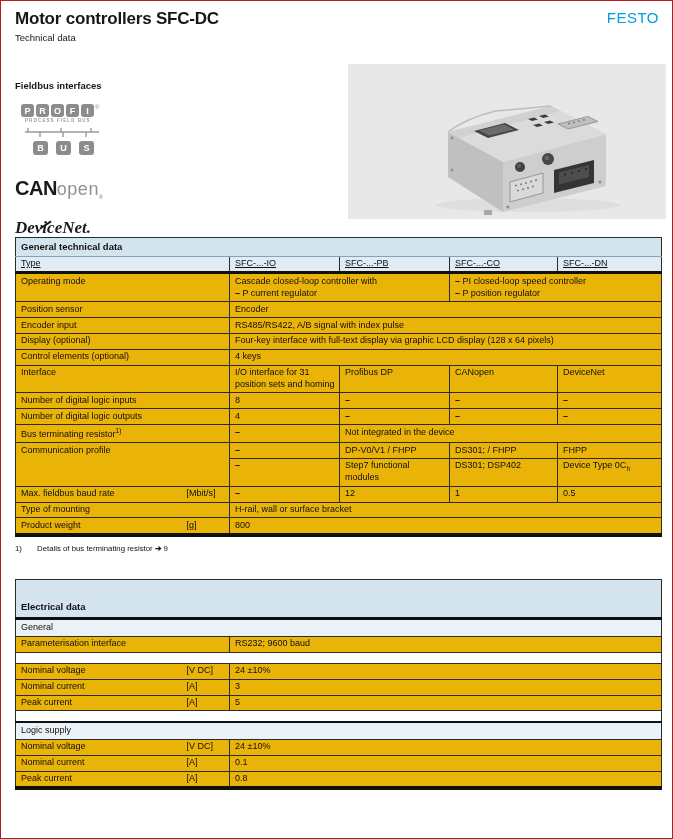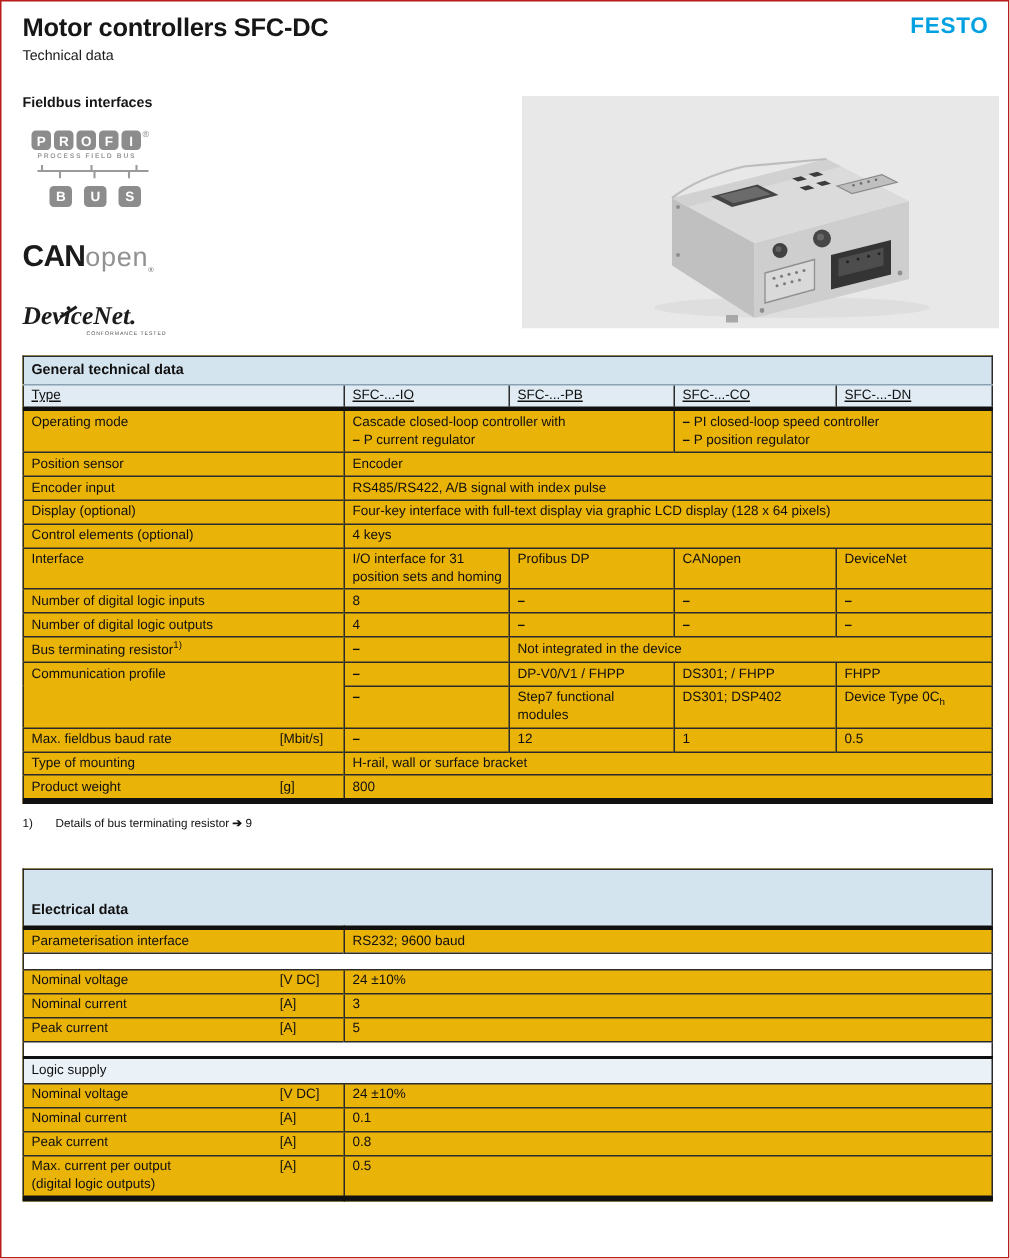--- a/index.html
+++ b/index.html
@@ -3,24 +3,24 @@
 <meta charset="utf-8">
 <style>
   * { margin:0; padding:0; box-sizing:border-box; }
   html,body { background:#fff; }
   body { font-family:"Liberation Sans", sans-serif; color:#111; width:673px; height:839px; }
   .page { position:relative; width:673px; height:839px; background:#fff; border:1px solid #b91c1c; overflow:hidden; }
 
   
   .hdr-title { position:absolute; left:14px; top:8px; font-size:17px; font-weight:700; letter-spacing:-0.2px; color:#161616; }
   .hdr-sub   { position:absolute; left:14px; top:31px; font-size:9.5px; color:#161616; }
-  .brand     { position:absolute; right:13px; top:8px; font-size:15px; font-weight:700; letter-spacing:0.5px; color:var(--brand,#00A0E1); }
-
-  
-  .fieldbus { position:absolute; left:14px; top:62px; width:190px; }
+  .brand     { position:absolute; right:13px; top:8px; font-size:15px; font-weight:400; letter-spacing:0.5px; color:var(--brand,#00A0E1); }
+
+  
+  .fieldbus { position:absolute; left:14px; top:79px; width:190px; }
   .fb-heading { font-size:9.5px; font-weight:700; color:#161616; }
   .logo-profibus { margin-top:13px; margin-left:6px; }
   .pf-letter-row { display:flex; align-items:flex-start; }
   .pf-boxes { display:flex; gap:2px; }
   .pf-box { width:13px; height:13px; background:#8c8c8c; border-radius:3px; color:#fff; font-size:9px; font-weight:700; display:flex; align-items:center; justify-content:center; }
   .pf-box-lg { width:15px; height:14px; }
   .pf-reg { font-size:6px; color:#8c8c8c; margin-left:1px; }
   .pf-sub { font-size:4.5px; font-weight:700; letter-spacing:1.1px; color:#9a9a9a; margin:1px 0 0 4px; }
   .pf-bus-row { display:flex; gap:8px; margin-left:12px; }
   .logo-canopen { margin-top:22px; white-space:nowrap; }
@@ -273,20 +273,23 @@
           <col style="width:166px">
           <col style="width:48px">
           <col style="width:432px">
         </colgroup>
       <thead>
         <tr class="band-row">
           <td colspan="3">Electrical data</td>
         </tr>
       </thead>
       <tbody>
+          <tr class="section-row">
+            <td colspan="3">General</td>
+          </tr>
           <tr>
             <td class="lab">Parameterisation interface</td>
             <td class="unit"></td>
             <td class="val">RS232; 9600 baud</td>
           </tr>
           <tr class="gap-row">
             <td colspan="3"></td>
           </tr>
           <tr>
             <td class="lab">Nominal voltage</td>
@@ -317,22 +320,17 @@
           <tr>
             <td class="lab">Nominal current</td>
             <td class="unit">[A]</td>
             <td class="val">0.1</td>
           </tr>
           <tr>
             <td class="lab">Peak current</td>
             <td class="unit">[A]</td>
             <td class="val">0.8</td>
           </tr>
-          <tr>
-            <td class="lab">Max. current per output<br>(digital logic outputs)</td>
-            <td class="unit">[A]</td>
-            <td class="val">0.5</td>
-          </tr>
         </tbody>
     </table>
   </div>
 
 </div>
 
 </body></html>

